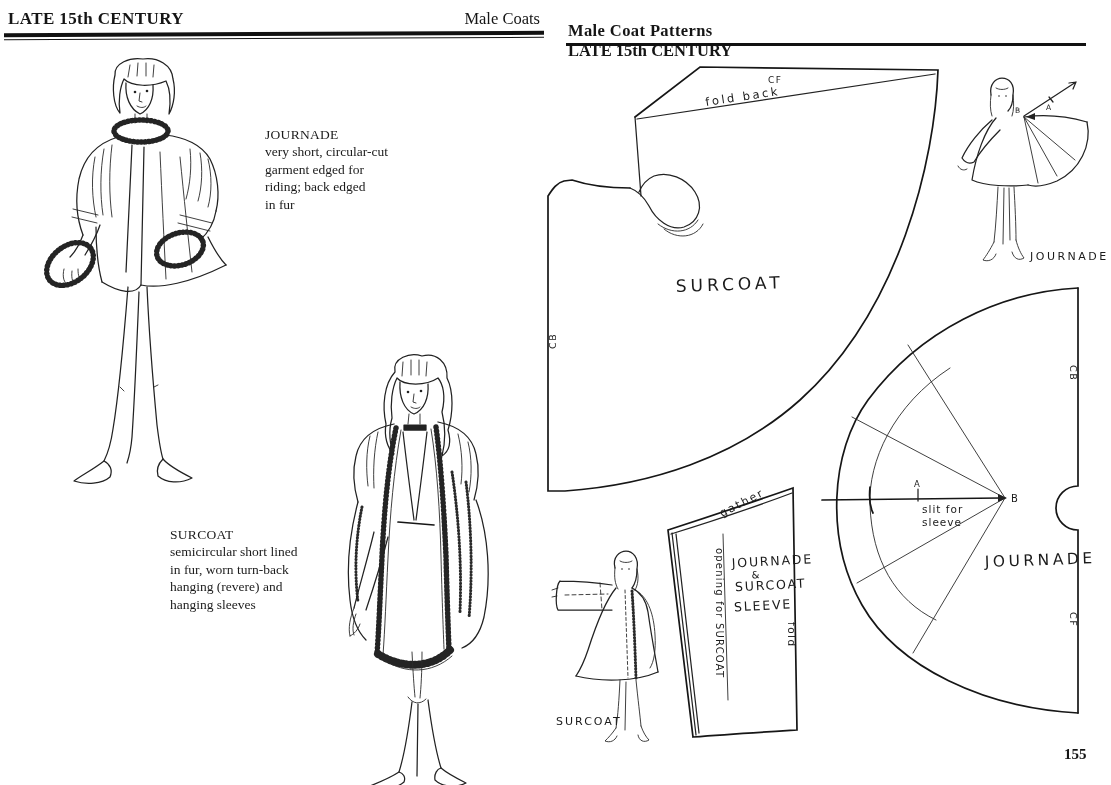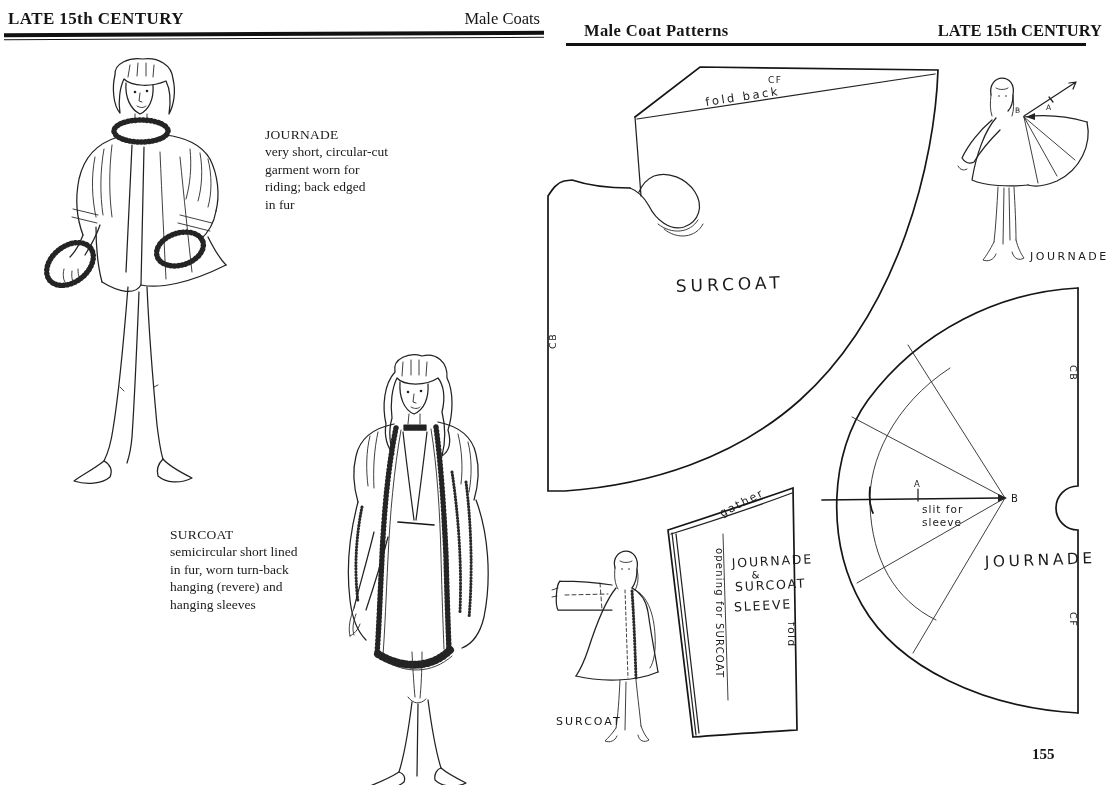--- a/index.html
+++ b/index.html
@@ -76,21 +76,21 @@
     <path class="ink-thin" d="M80,330 L84,334 M114,330 L118,328"></path>
 
     <path d="M64,404 C54,412 42,418 34,424 C46,428 62,427 70,420 C73,413 70,407 64,404"></path>
     <path d="M123,402 C130,410 142,416 152,421 C140,427 126,426 118,419 C116,412 119,406 123,402"></path>
   </g>
 </svg>
 
 <div class="caption" style="left:265px;top:126px;width:150px;">
   <div class="term">JOURNADE</div>
   <div>very short, circular-cut</div>
-  <div>garment worn for</div>
+  <div>garment edged for</div>
   <div>riding; back edged</div>
   <div>in fur</div>
 </div>
 
 <svg style="left:300px;top:352px;" width="230" height="435" viewBox="0 0 230 435">
   <g class="ink">
 
     <path d="M95,20 C92,6 110,0 122,4 C136,0 148,10 147,26 C154,40 153,62 148,78 C152,92 148,100 142,104 C146,88 145,72 142,60 C146,44 143,32 138,26 C126,34 104,34 97,26 C92,36 90,52 92,66 C88,80 90,94 94,102 C87,96 84,84 86,72 C82,54 84,32 95,20 Z"></path>
     <path class="ink-thin" d="M103,10 L102,24 M111,8 L111,23 M119,8 L119,23 M127,10 L126,24"></path>
 
@@ -136,21 +136,21 @@
 </svg>
 
 <div class="caption" style="left:170px;top:526px;width:150px;">
   <div class="term">SURCOAT</div>
   <div>semicircular short lined</div>
   <div>in fur, worn turn-back</div>
   <div>hanging (revere) and</div>
   <div>hanging sleeves</div>
 </div>
 
-<div class="hdr" style="left:584px;top:21px;width:518px;">
+<div class="hdr" style="left:568px;top:21px;width:518px;flex-direction:column;">
   <span class="hdr-title" style="font-size:16.5px;">Male Coat Patterns</span>
   <span class="hdr-section" style="font-size:16.5px;font-weight:bold;">LATE 15th CENTURY</span>
 </div>
 <div class="rule-thick" style="left:566px;top:43px;width:520px;height:2.6px;"></div>
 
 <svg style="left:545px;top:55px;" width="566" height="700" viewBox="545 55 566 700">
 
   <g>
     <path class="ink-bold" d="M635,117 L700,67 L938,70 C935,160 900,310 800,400 C735,458 650,485 565,491 L548,491 L548,196 C552,190 556,183 564,181 L572,180 C590,186 610,188 630,188"></path>
     <path class="ink" d="M641,196 L635,117"></path>
@@ -250,13 +250,13 @@
 
       <path class="ink-thin" d="M638,592 C648,598 654,615 655,635 C656,650 654,662 650,668"></path>
 
       <path class="ink-thin" d="M620,680 C619,700 618,715 616,728 M626,682 L625,730 M636,680 C638,700 640,715 641,726"></path>
       <path class="ink-thin" d="M616,728 C612,734 608,738 605,741 C610,743 615,741 617,736 M641,726 C643,732 646,737 649,740 C644,743 639,741 638,735"></path>
     </g>
     <text class="hw" x="556" y="725" font-size="11" letter-spacing="2">SURCOAT</text>
   </g>
 </svg>
 
-<div class="pageno" style="left:1032px;top:746px;">155</div>
+<div class="pageno" style="left:1064px;top:746px;">155</div>
 
 </body></html>

